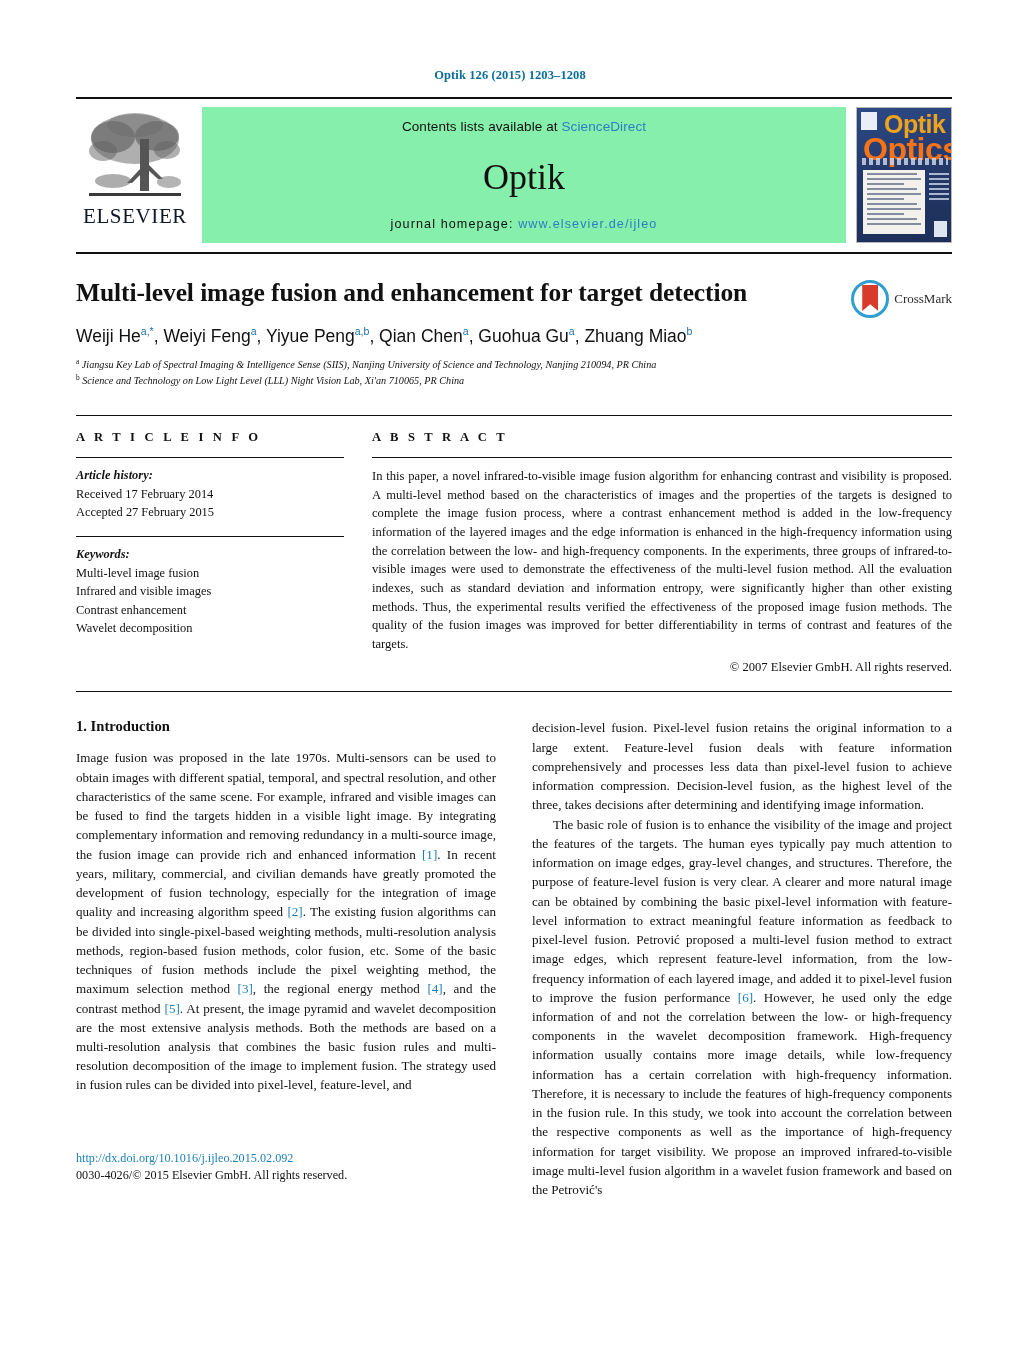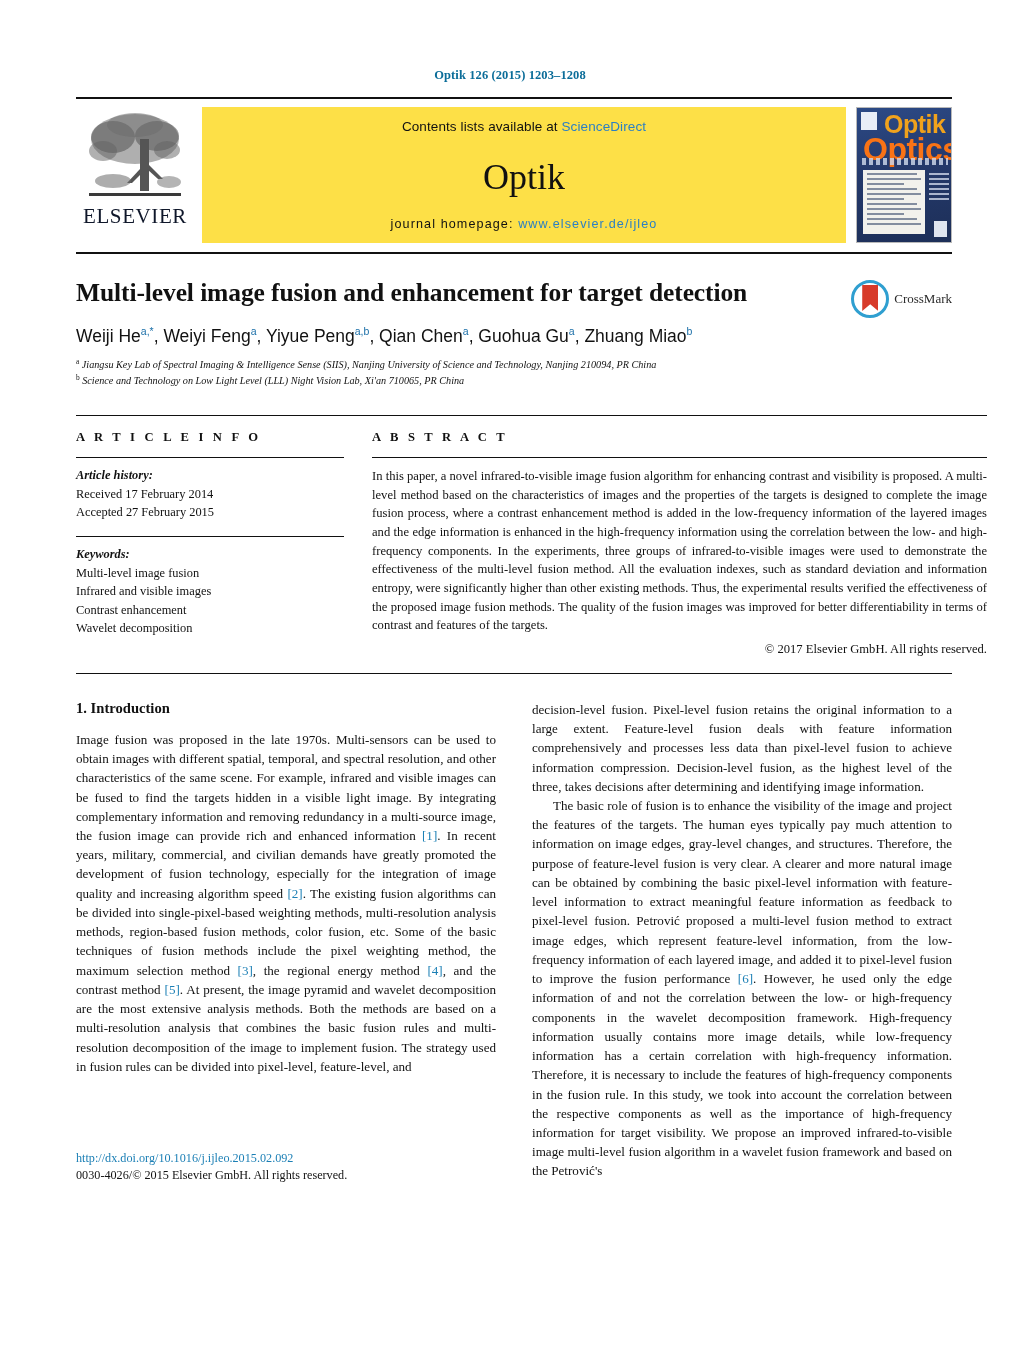--- a/index.html
+++ b/index.html
@@ -49,21 +49,21 @@
   .elsevier-word {
     color: #0f172a;
     font-family: "Liberation Serif", serif;
     font-size: 21px;
     letter-spacing: .6px;
     line-height: 1;
     margin-top: 1px;
   }
   .mast-center {
     flex: 1 1 auto;
-    background: #fde047;
+    background: #86efac;
     margin: 0 10px 0 8px;
     display: flex;
     flex-direction: column;
     align-items: center;
     justify-content: space-between;
     padding: 12px 0 12px 0;
     min-height: 118px;
   }
   .contents-line {
     font-family: "Liberation Sans", sans-serif;
@@ -160,21 +160,21 @@
     position: absolute; left: 50%; top: 2px; transform: translateX(-50%);
     width: 16px; height: 26px; background: #d73b2a;
     clip-path: polygon(0 0, 100% 0, 100% 100%, 50% 74%, 0 100%);
   }
   .cm-text {
     font-family: "Liberation Serif", serif; font-size: 13px; color: #2b2b2b;
   }
 
   
   .infoabs {
-    margin: 26px 33px 0 76px;
+    margin: 26px 68px 0 76px;
     border-top: 1.6px solid #111;
     padding-top: 14px;
     display: flex;
     gap: 28px;
   }
   .col-info { width: 268px; flex: 0 0 268px; }
   .col-abs { flex: 1 1 auto; }
   .sec-head {
     font-family: "Liberation Serif", serif;
     font-weight: bold;
@@ -366,21 +366,21 @@
           <div class="info-line">Infrared and visible images</div>
           <div class="info-line">Contrast enhancement</div>
           <div class="info-line">Wavelet decomposition</div>
         </div>
     </div>
 
     <div class="col-abs">
       <div class="sec-head">A B S T R A C T</div>
       <div class="abs-rule"></div>
       <div class="abs-text">In this paper, a novel infrared-to-visible image fusion algorithm for enhancing contrast and visibility is proposed. A multi-level method based on the characteristics of images and the properties of the targets is designed to complete the image fusion process, where a contrast enhancement method is added in the low-frequency information of the layered images and the edge information is enhanced in the high-frequency information using the correlation between the low- and high-frequency components. In the experiments, three groups of infrared-to-visible images were used to demonstrate the effectiveness of the multi-level fusion method. All the evaluation indexes, such as standard deviation and information entropy, were significantly higher than other existing methods. Thus, the experimental results verified the effectiveness of the proposed image fusion methods. The quality of the fusion images was improved for better differentiability in terms of contrast and features of the targets.</div>
-      <div class="abs-copy">© 2017 Elsevier GmbH. All rights reserved.</div>
+      <div class="abs-copy">© 2007 Elsevier GmbH. All rights reserved.</div>
     </div>
   </div>
   <div class="infoabs-bottom"></div>
 
   <div class="body">
     <div class="bcol">
       <div class="h2">1.  Introduction</div>
       <div>
           <p class="body-p">Image fusion was proposed in the late 1970s. Multi-sensors can be used to obtain images with different spatial, temporal, and spectral resolution, and other characteristics of the same scene. For example, infrared and visible images can be fused to find the targets hidden in a visible light image. By integrating complementary information and removing redundancy in a multi-source image, the fusion image can provide rich and enhanced information <span class="cite">[1]</span>. In recent years, military, commercial, and civilian demands have greatly promoted the development of fusion technology, especially for the integration of image quality and increasing algorithm speed <span class="cite">[2]</span>. The existing fusion algorithms can be divided into single-pixel-based weighting methods, multi-resolution analysis methods, region-based fusion methods, color fusion, etc. Some of the basic techniques of fusion methods include the pixel weighting method, the maximum selection method <span class="cite">[3]</span>, the regional energy method <span class="cite">[4]</span>, and the contrast method <span class="cite">[5]</span>. At present, the image pyramid and wavelet decomposition are the most extensive analysis methods. Both the methods are based on a multi-resolution analysis that combines the basic fusion rules and multi-resolution decomposition of the image to implement fusion. The strategy used in fusion rules can be divided into pixel-level, feature-level, and</p>
         </div>

